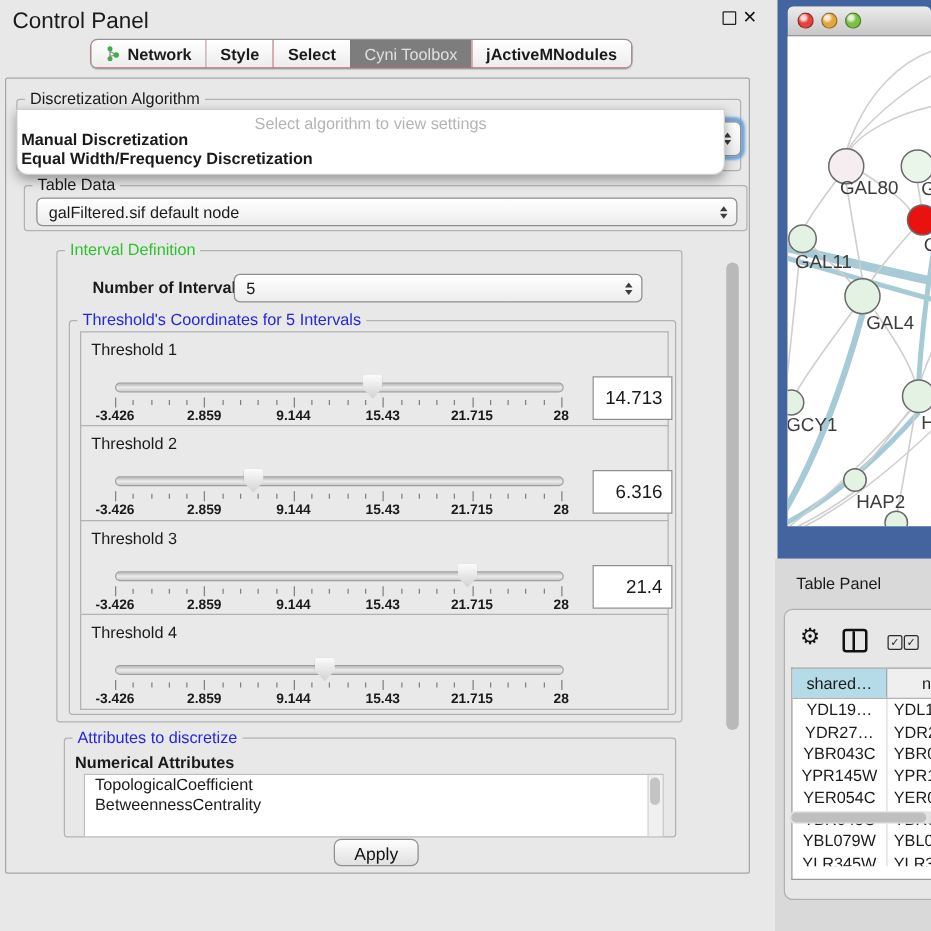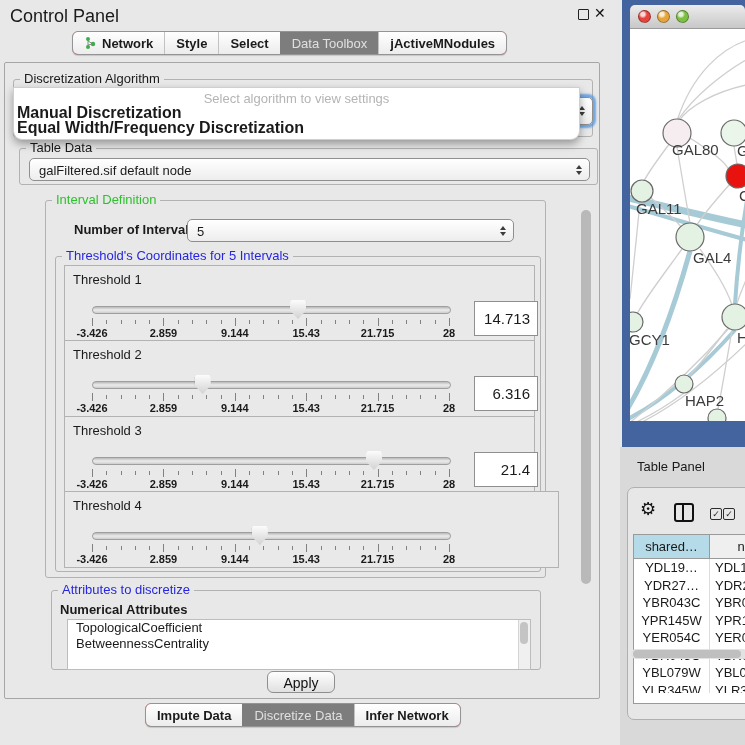--- a/index.html
+++ b/index.html
@@ -30,21 +30,21 @@
   .combo{position:absolute;background:linear-gradient(#ffffff,#ededed);border:1px solid #8f8f8f;border-radius:5px}
   .combo .ctxt{position:absolute;left:9px;top:50%;transform:translateY(-50%);font-size:13px;white-space:nowrap}
   .arrows{position:absolute;right:7px;top:50%;transform:translateY(-50%);display:flex;flex-direction:column;gap:2px}
   .tri-up{width:0;height:0;border-left:3.5px solid transparent;border-right:3.5px solid transparent;border-bottom:4px solid #3c3c3c}
   .tri-dn{width:0;height:0;border-left:3.5px solid transparent;border-right:3.5px solid transparent;border-top:4px solid #3c3c3c}
   .combo.focus{box-shadow:0 0 2px 3px rgba(85,150,220,.8)}
 
   .popup{position:absolute;left:8px;top:24px;width:565px;height:51px;background:#fff;border:1px solid #cfcfcf;
          border-radius:0 0 9px 9px;box-shadow:0 4px 9px rgba(0,0,0,.35);z-index:20}
   .popup-hint{position:absolute;left:0;right:0;top:3px;text-align:center;font-size:13px;color:#b4b4b4}
-  .popup-opt{position:absolute;left:3px;font-size:16px;white-space:nowrap}
+  .popup-opt{position:absolute;left:3px;font-size:13px;white-space:nowrap}
   .popup-opt.b{font-weight:bold}
 
   .bold-label{font-weight:bold;font-size:13px;position:absolute;white-space:nowrap}
 
   .thresh-panel{position:absolute;left:8px;width:469px;height:75px;border:1px solid #b2b2b2;background:#e9e9e9}
   .th-label{position:absolute;left:8px;top:6px;font-size:13px;font-weight:normal}
   .th-track{position:absolute;left:27px;top:40px;width:357px;height:6px;border:1px solid #9e9e9e;border-radius:4px;
             background:linear-gradient(#b9b9b9,#ececec 50%,#cdcdcd)}
   .th-thumb{position:absolute;top:34px;width:16px;height:19px;background:linear-gradient(#fcfcfc,#d2d2d2);
             clip-path:polygon(10% 0,90% 0,100% 12%,100% 55%,50% 100%,0 55%,0 12%);
@@ -122,21 +122,21 @@
         </span>
         <span>Network</span>
       </div>
       <div class="tab">
         <span>Style</span>
       </div>
       <div class="tab">
         <span>Select</span>
       </div>
       <div class="tab sel">
-        <span>Data Toolbox</span>
+        <span>Cyni Toolbox</span>
       </div>
       <div class="tab">
         <span>jActiveMNodules</span>
       </div>
     </div>
 
   <div class="content-panel">
 
     <div class="group" style="left:8px;top:16px;width:578px;height:56px">
       <span class="gtitle">Discretization Algorithm</span>
@@ -288,21 +288,21 @@
               <div class="tick minor" style="left: 369.7px;"></div>
               <div class="tick major" style="left: 384px;"></div>
               <span class="tlab" style="left: 27px;">-3.426</span>
               <span class="tlab" style="left: 98.4px;">2.859</span>
               <span class="tlab" style="left: 169.8px;">9.144</span>
               <span class="tlab" style="left: 241.2px;">15.43</span>
               <span class="tlab" style="left: 312.6px;">21.715</span>
               <span class="tlab" style="left: 384px;">28</span>
               <div class="th-value">21.4</div>
             </div>
-            <div class="thresh-panel" style="top: 234px; padding-left: 24px;">
+            <div class="thresh-panel" style="top: 234px;">
               <div class="th-label">Threshold 4</div>
               <div class="th-track"></div>
               <div class="th-thumb" style="left: 186.8px;"></div>
               <div class="tick major" style="left: 27px;"></div>
               <div class="tick minor" style="left: 41.3px;"></div>
               <div class="tick minor" style="left: 55.6px;"></div>
               <div class="tick minor" style="left: 69.8px;"></div>
               <div class="tick minor" style="left: 84.1px;"></div>
               <div class="tick major" style="left: 98.4px;"></div>
               <div class="tick minor" style="left: 112.7px;"></div>
@@ -350,31 +350,20 @@
           </div>
         <div class="list-scroll">
             <div class="vthumb"></div>
           </div>
       </div>
     </div>
 
     <button class="apply-btn">Apply</button>
   </div>
 
-  <div class="tabgroup" id="bottom-tabs" style="left:145px;top:703px">
-      <div class="tab">
-        <span>Impute Data</span>
-      </div>
-      <div class="tab sel">
-        <span>Discretize Data</span>
-      </div>
-      <div class="tab">
-        <span>Infer Network</span>
-      </div>
-    </div>
 
   <div class="net-frame">
     <div class="net-titlebar">
       <span class="light" id="light-red" style="background-color: rgb(229, 67, 60);"></span>
       <span class="light" id="light-yellow" style="background-color: rgb(230, 165, 58);"></span>
       <span class="light" id="light-green" style="background-color: rgb(123, 192, 67);"></span>
     </div>
     <div class="net-canvas">
       <svg id="net-svg" width="115" height="392" viewBox="0 0 115 392">
           <path d="M -6 168 C 30 176, 70 186, 121 197" fill="none" stroke="#a6cbd7" stroke-width="7"></path>

